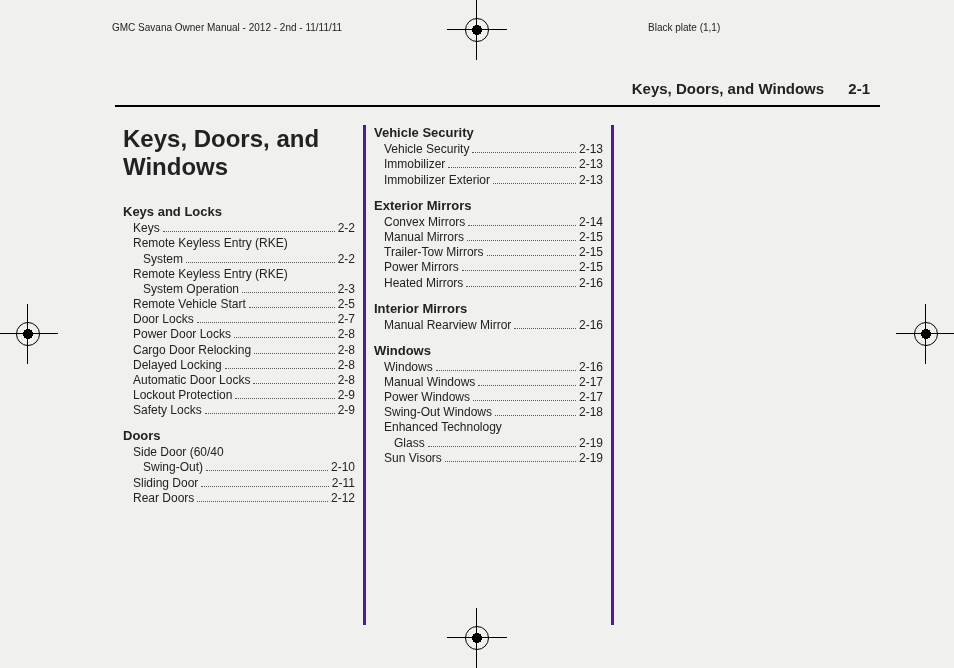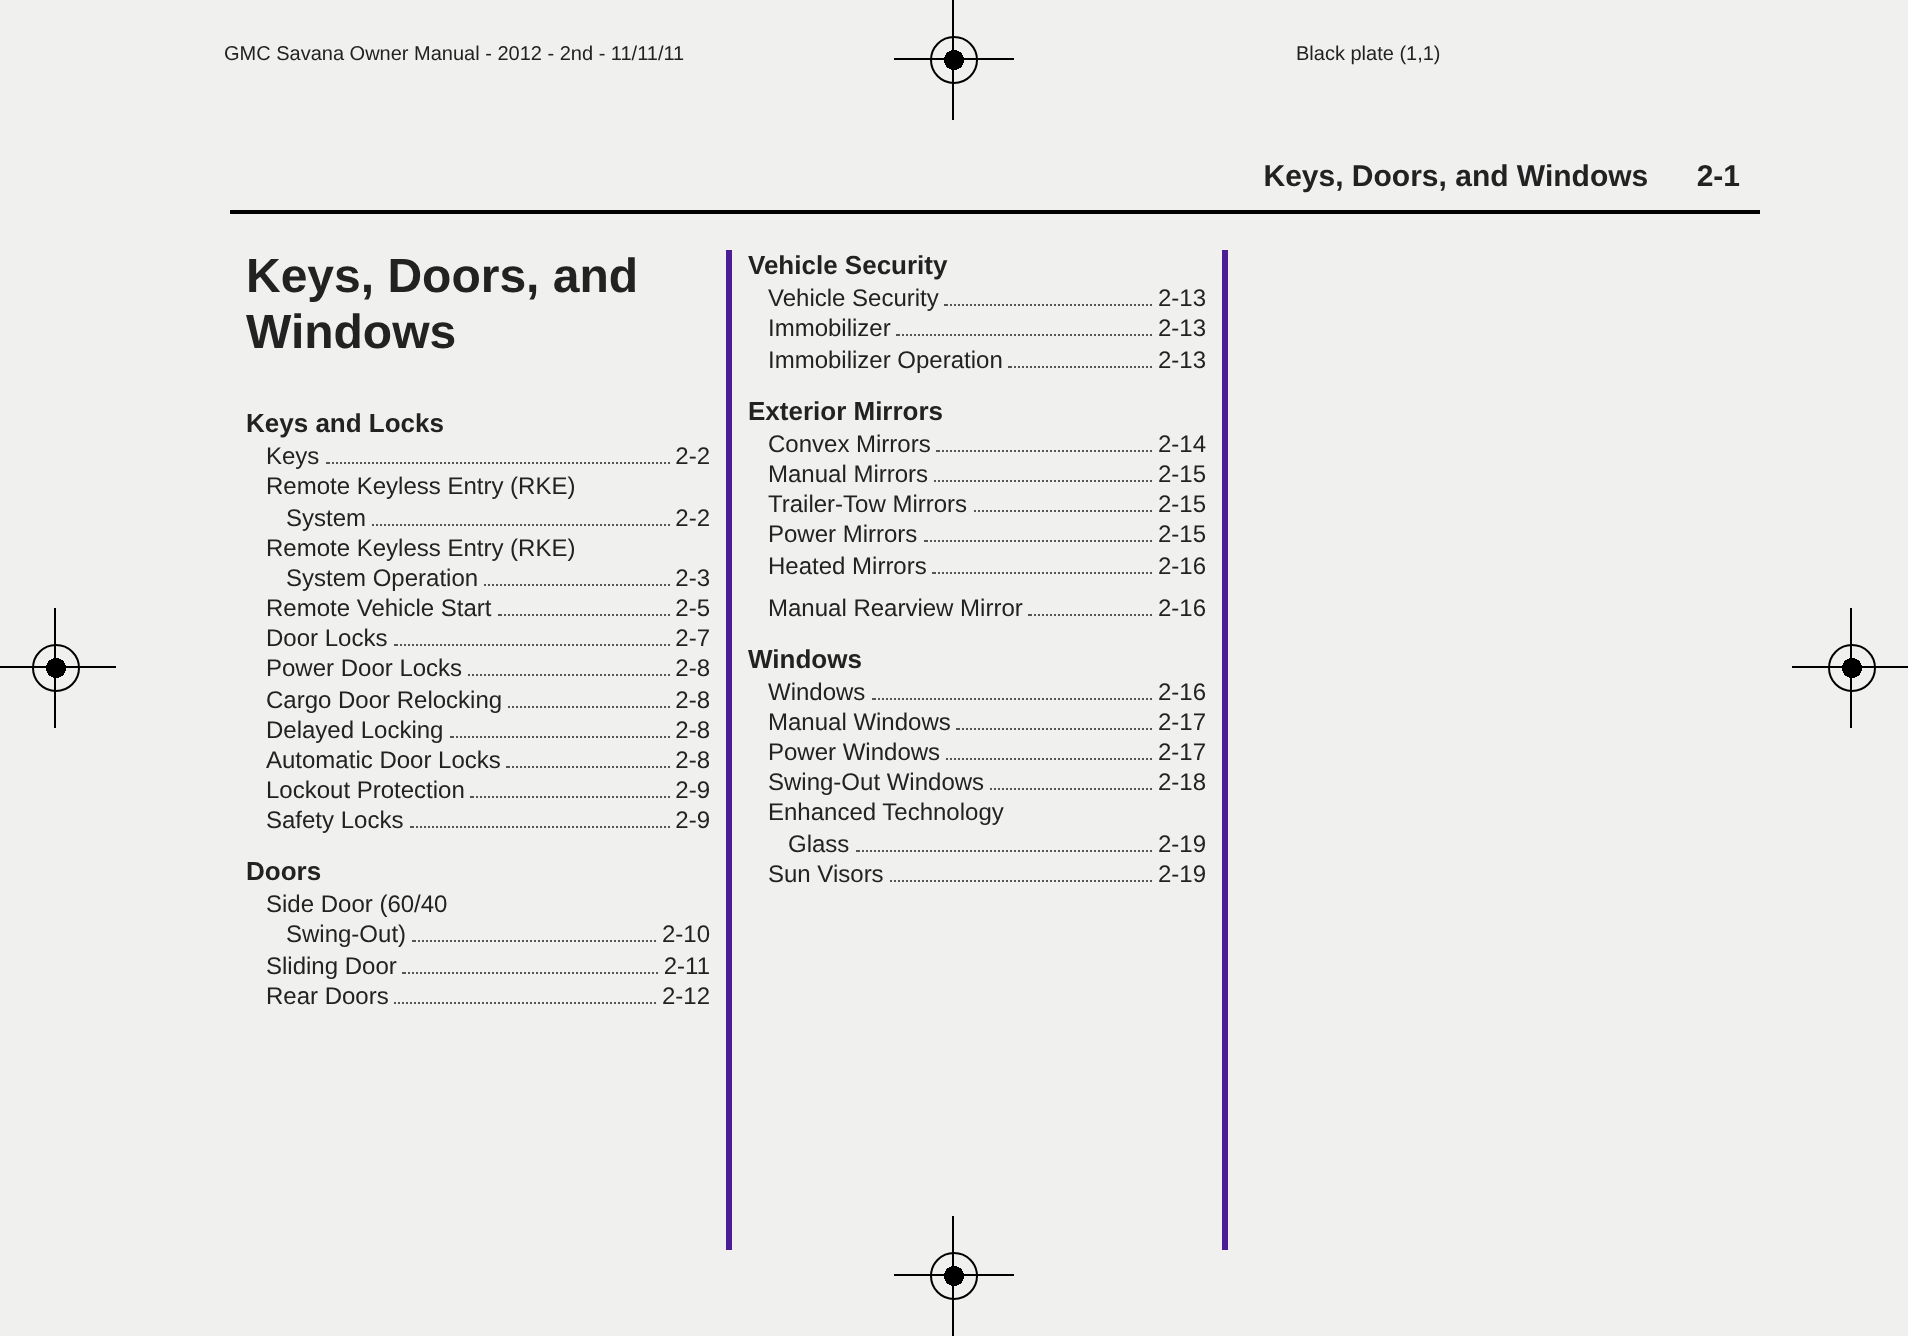--- a/index.html
+++ b/index.html
@@ -268,21 +268,21 @@
               <span class="lbl">Vehicle Security</span>
               <span class="dots"></span>
               <span class="pg">2-13</span>
             </li>
           <li>
               <span class="lbl">Immobilizer</span>
               <span class="dots"></span>
               <span class="pg">2-13</span>
             </li>
           <li>
-              <span class="lbl">Immobilizer Operation</span>
+              <span class="lbl">Immobilizer Exterior</span>
               <span class="dots"></span>
               <span class="pg">2-13</span>
             </li>
         </ul>
 
         <div class="sec-head">Exterior Mirrors</div>
         <ul class="toc">
           <li>
               <span class="lbl">Convex Mirrors</span>
               <span class="dots"></span>
@@ -303,20 +303,21 @@
               <span class="dots"></span>
               <span class="pg">2-15</span>
             </li>
           <li>
               <span class="lbl">Heated Mirrors</span>
               <span class="dots"></span>
               <span class="pg">2-16</span>
             </li>
         </ul>
 
+        <div class="sec-head">Interior Mirrors</div>
         <ul class="toc">
           <li>
               <span class="lbl">Manual Rearview Mirror</span>
               <span class="dots"></span>
               <span class="pg">2-16</span>
             </li>
         </ul>
 
         <div class="sec-head">Windows</div>
         <ul class="toc">

